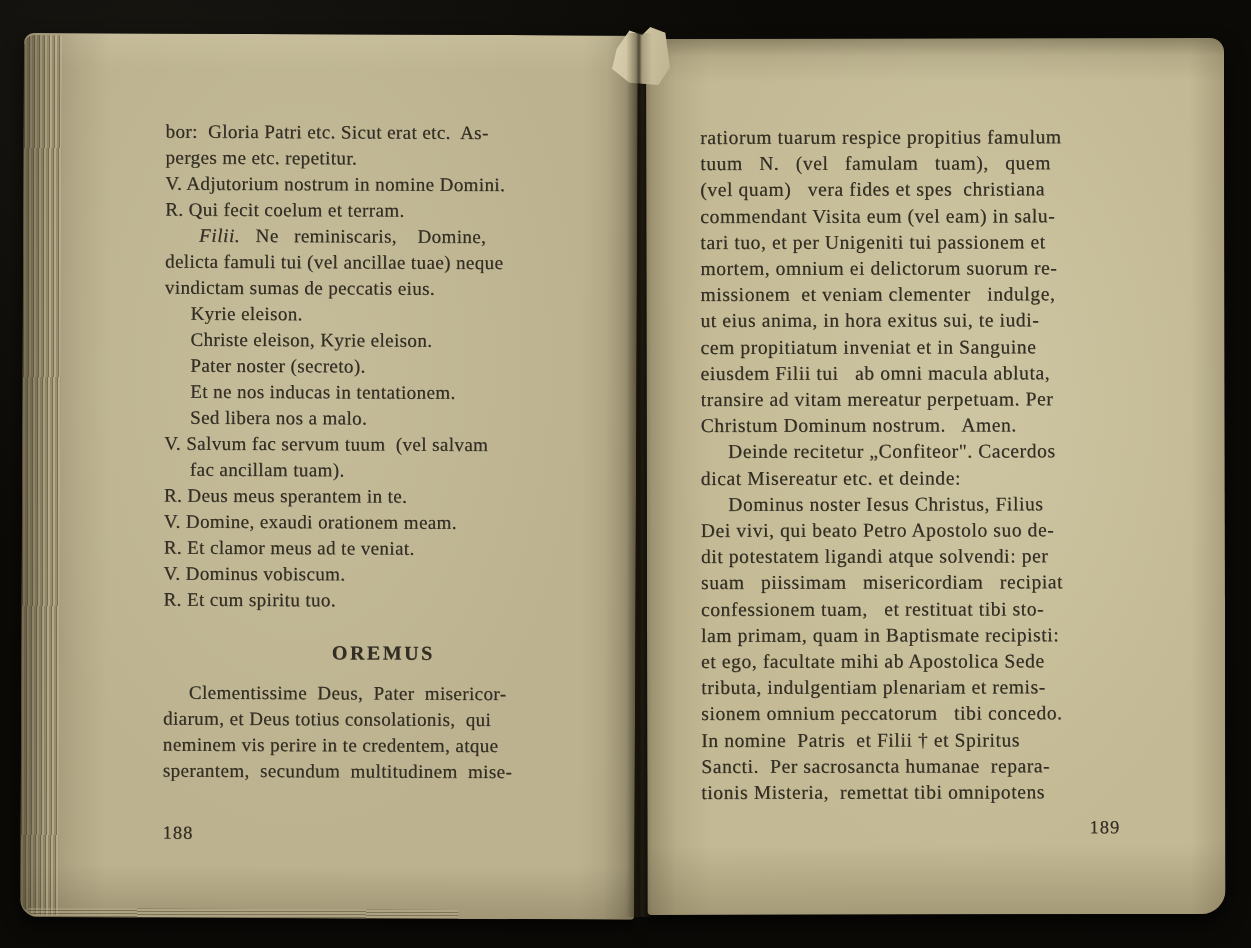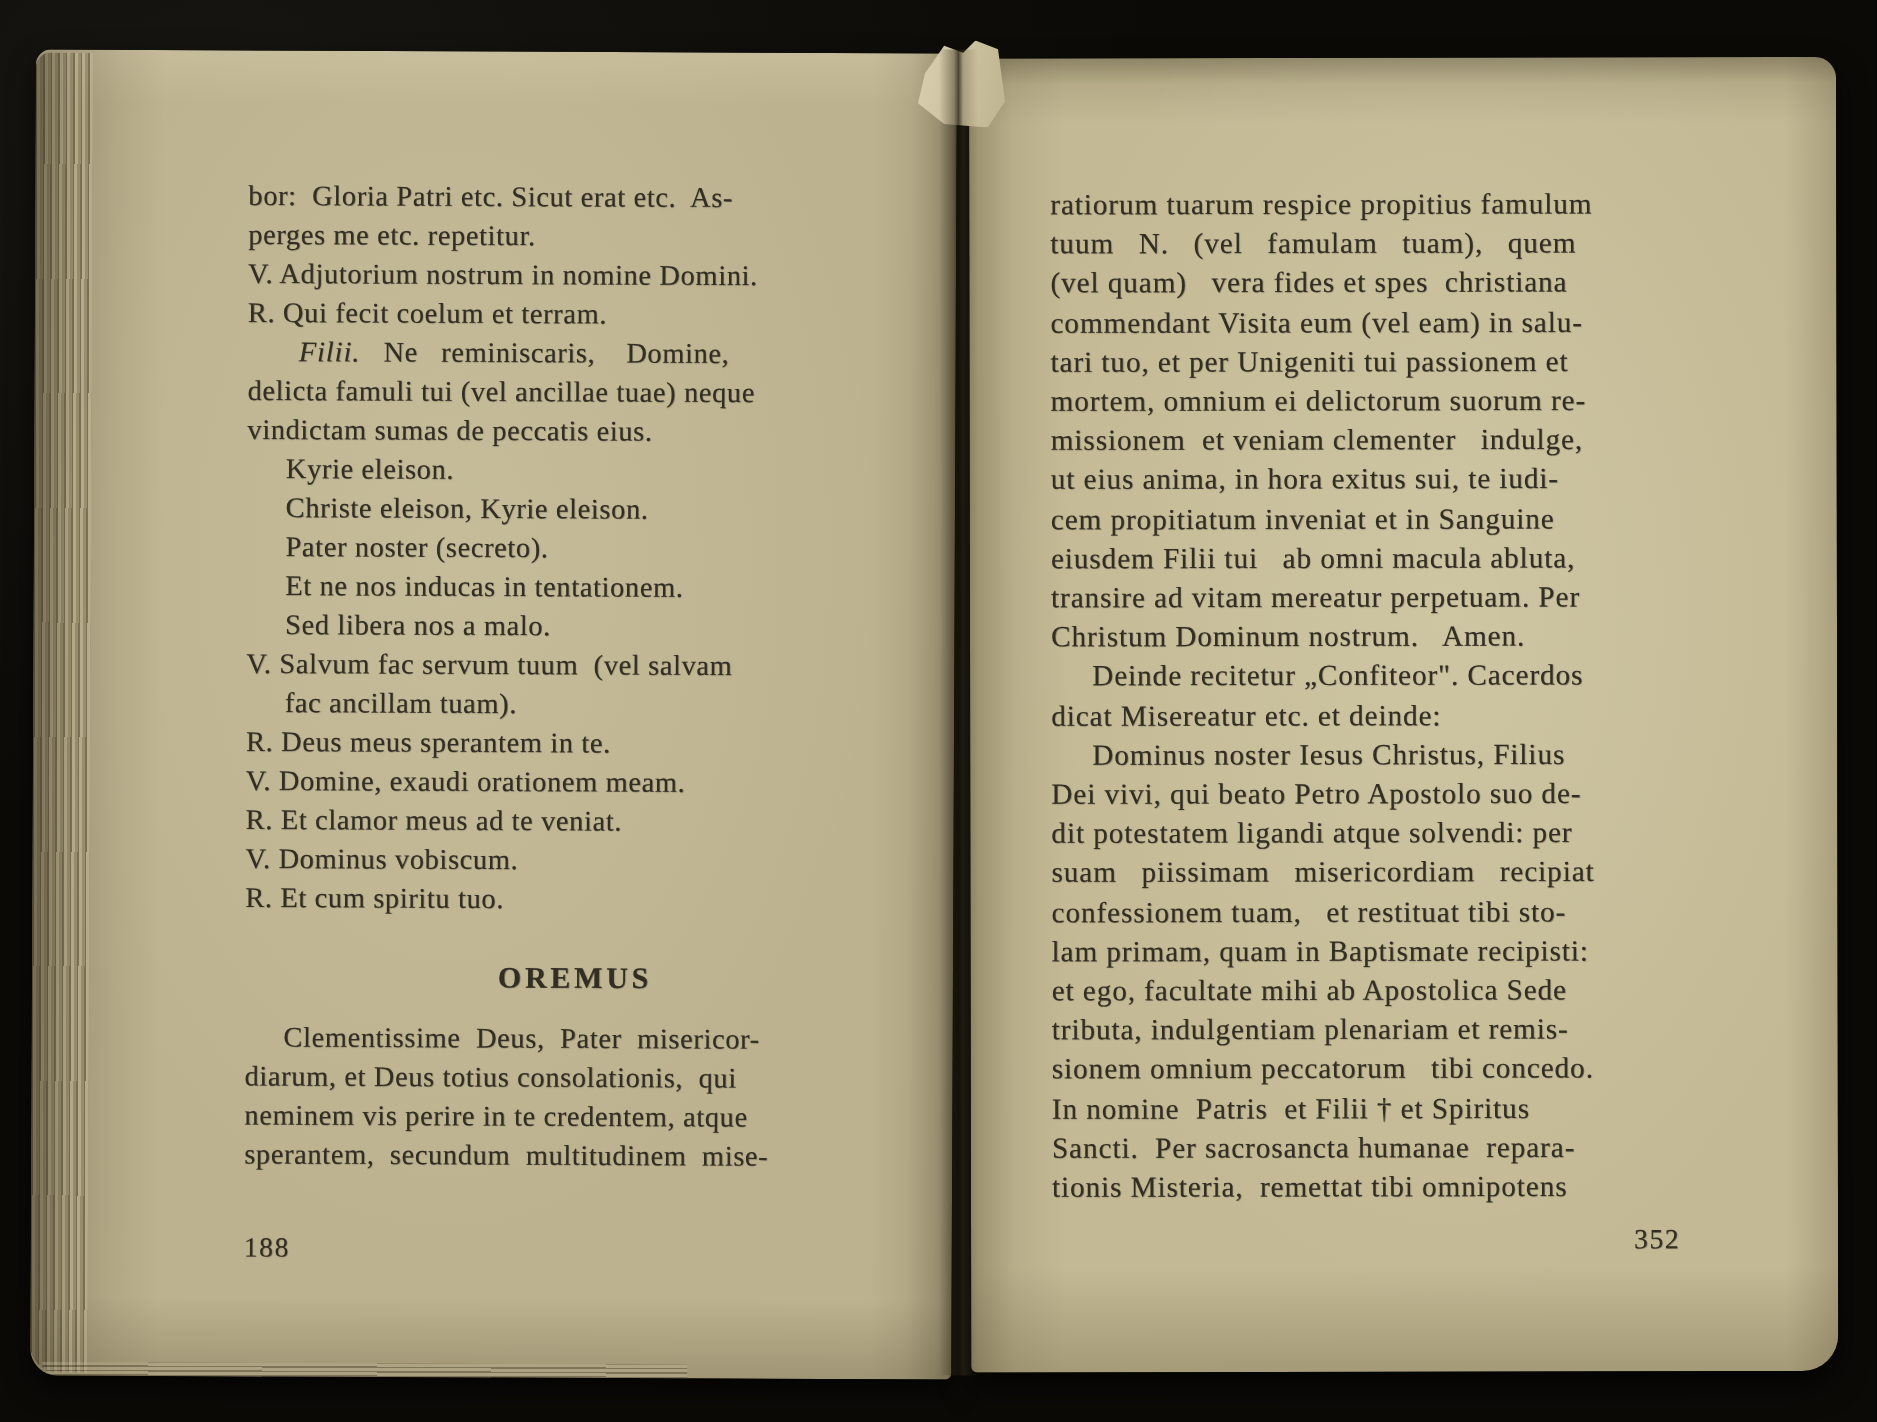--- a/index.html
+++ b/index.html
@@ -157,18 +157,18 @@
           <div class="line">confessionem tuam,   et restituat tibi sto-</div>
           <div class="line">lam primam, quam in Baptismate recipisti:</div>
           <div class="line">et ego, facultate mihi ab Apostolica Sede</div>
           <div class="line">tributa, indulgentiam plenariam et remis-</div>
           <div class="line">sionem omnium peccatorum   tibi concedo.</div>
           <div class="line">In nomine  Patris  et Filii † et Spiritus</div>
           <div class="line">Sancti.  Per sacrosancta humanae  repara-</div>
           <div class="line">tionis Misteria,  remettat tibi omnipotens</div>
         </div>
     </div>
-    <div class="pagenum pagenum-right">352</div>
+    <div class="pagenum pagenum-right">189</div>
   </div>
 
   <div class="gutter"></div>
 
 </div>
 
 </body></html>

